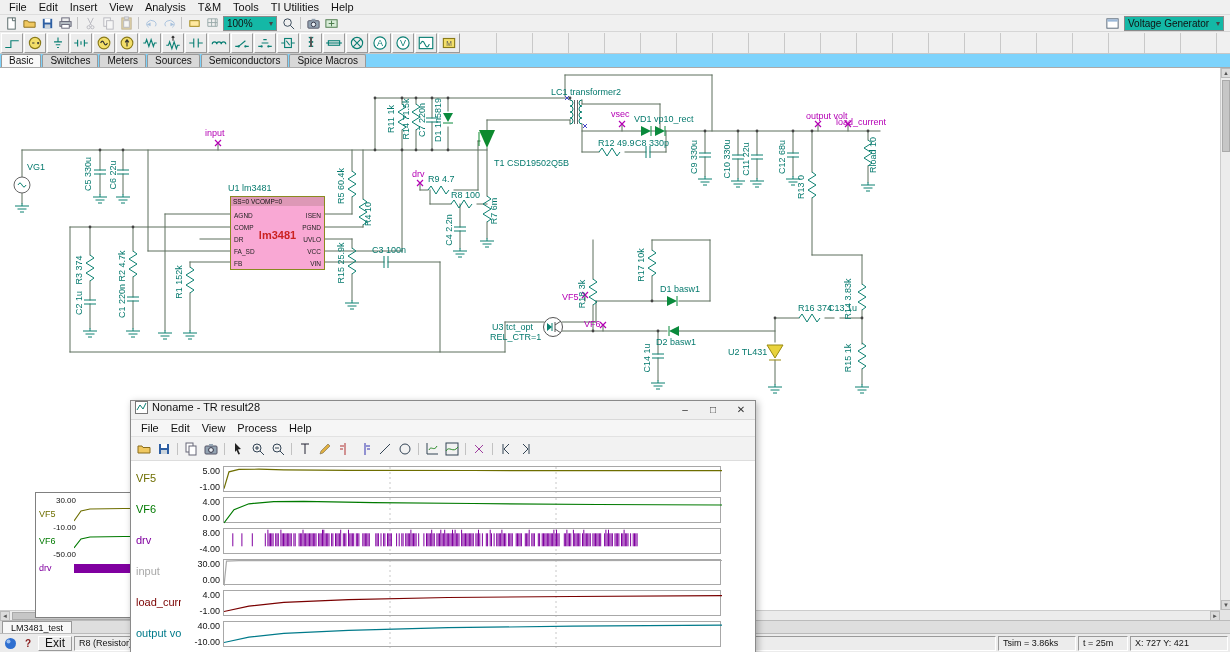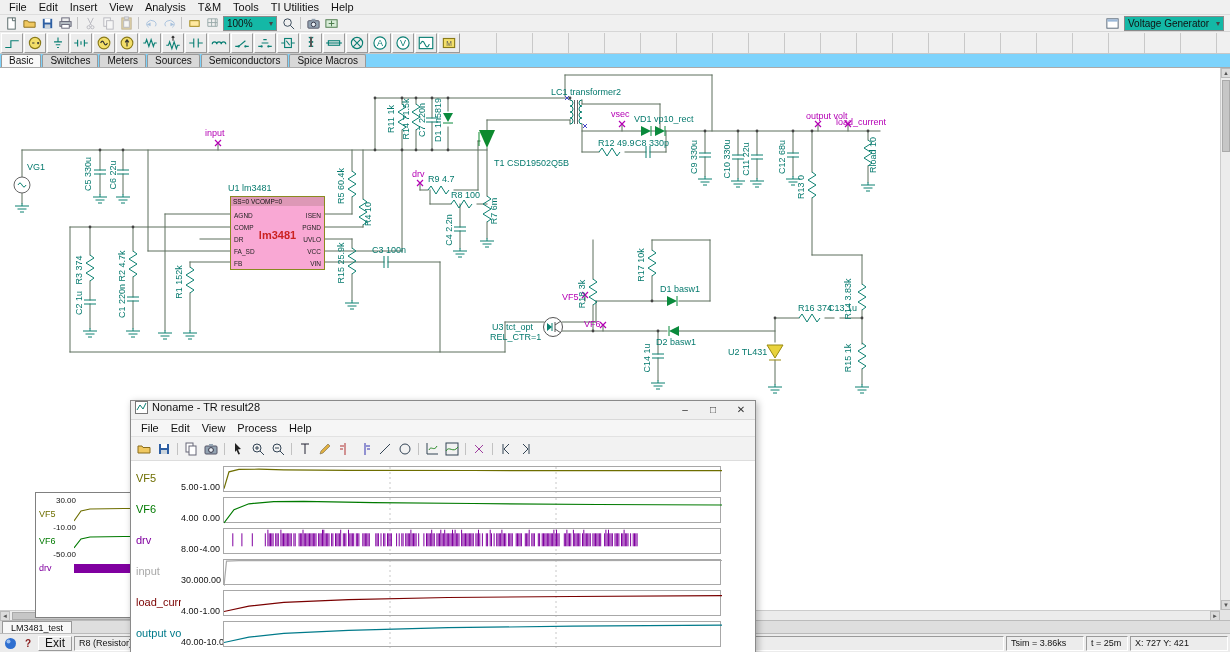--- a/index.html
+++ b/index.html
@@ -44,21 +44,21 @@
 .rtitle{height:19px;background:#f0f0f0;display:flex;border-bottom:1px solid #d9d9d9;padding-left:4px;gap:4px}
 .rtitle .txt{font-size:11px;white-space:nowrap}
 .winbtns{margin-left:auto;display:flex}
 .winbtn{width:28px;height:18px;text-align:center;line-height:17px;font-size:10px;color:#333}
 .rmenu{height:17px;display:flex;align-items:center;background:#f6f6f6;border-bottom:1px solid #e2e2e2;padding-left:4px}
 .rtoolbar{height:24px;display:flex;align-items:center;background:#f2f2f2;border-bottom:1px solid #ddd;padding:0 3px}
 .rtbtn{width:20px;height:20px;display:inline-flex;align-items:center;justify-content:center}
 .rplot{padding-top:5px;background:#fff}
 .prow{display:flex;height:26px;margin-bottom:5px}
 .pname{width:50px;font-size:11px;padding:6px 0 0 5px;white-space:nowrap;overflow:hidden}
-.pax{width:42px;display:flex;flex-direction:row;justify-content:space-between;align-items:flex-end;font-size:9px;padding-right:3px}
+.pax{width:42px;display:flex;flex-direction:column;justify-content:space-between;align-items:flex-end;font-size:9px;padding-right:3px}
 .pstrip{width:498px;height:26px;border:1px solid #a8a8a8;background:#fff}
 .miniwin{position:absolute;left:35px;top:492px;width:228px;height:126px;background:#fff;border:1px solid #808080;z-index:10;padding-top:3px;overflow:hidden}
 .mrow-val{font-size:8px;text-align:right;width:40px;color:#111}
 .mrow{display:flex;align-items:center;height:18px}
 .mname{width:38px;font-size:9px;padding-left:3px;white-space:nowrap}
 </style>
 </head>
 <body>
 
 <div class="menubar">
@@ -1105,15 +1105,15 @@
   <span class="sicon">
       <svg width="13" height="13">
         <circle cx="6.5" cy="6.5" r="5.5" fill="#2f6fd0"></circle>
         <circle cx="4.5" cy="4.5" r="2" fill="#9cc0f0"></circle>
       </svg>
     </span>
   <span class="sicon" style="font-size:10px;font-weight:bold;color:#8a2020">?</span>
   <span class="sbtn">Exit</span>
   <span class="sfield flex1">R8 (Resistor). 1 pin:</span>
   <span class="sfield" style="width:78px">Tsim = 3.86ks</span>
-  <span class="sfield" style="width:42px">t = 25m</span>
+  <span class="sfield" style="width:50px">t = 25m</span>
   <span class="sfield" style="width:98px">X: 727  Y: 421</span>
 </div>
 
 </body></html>

